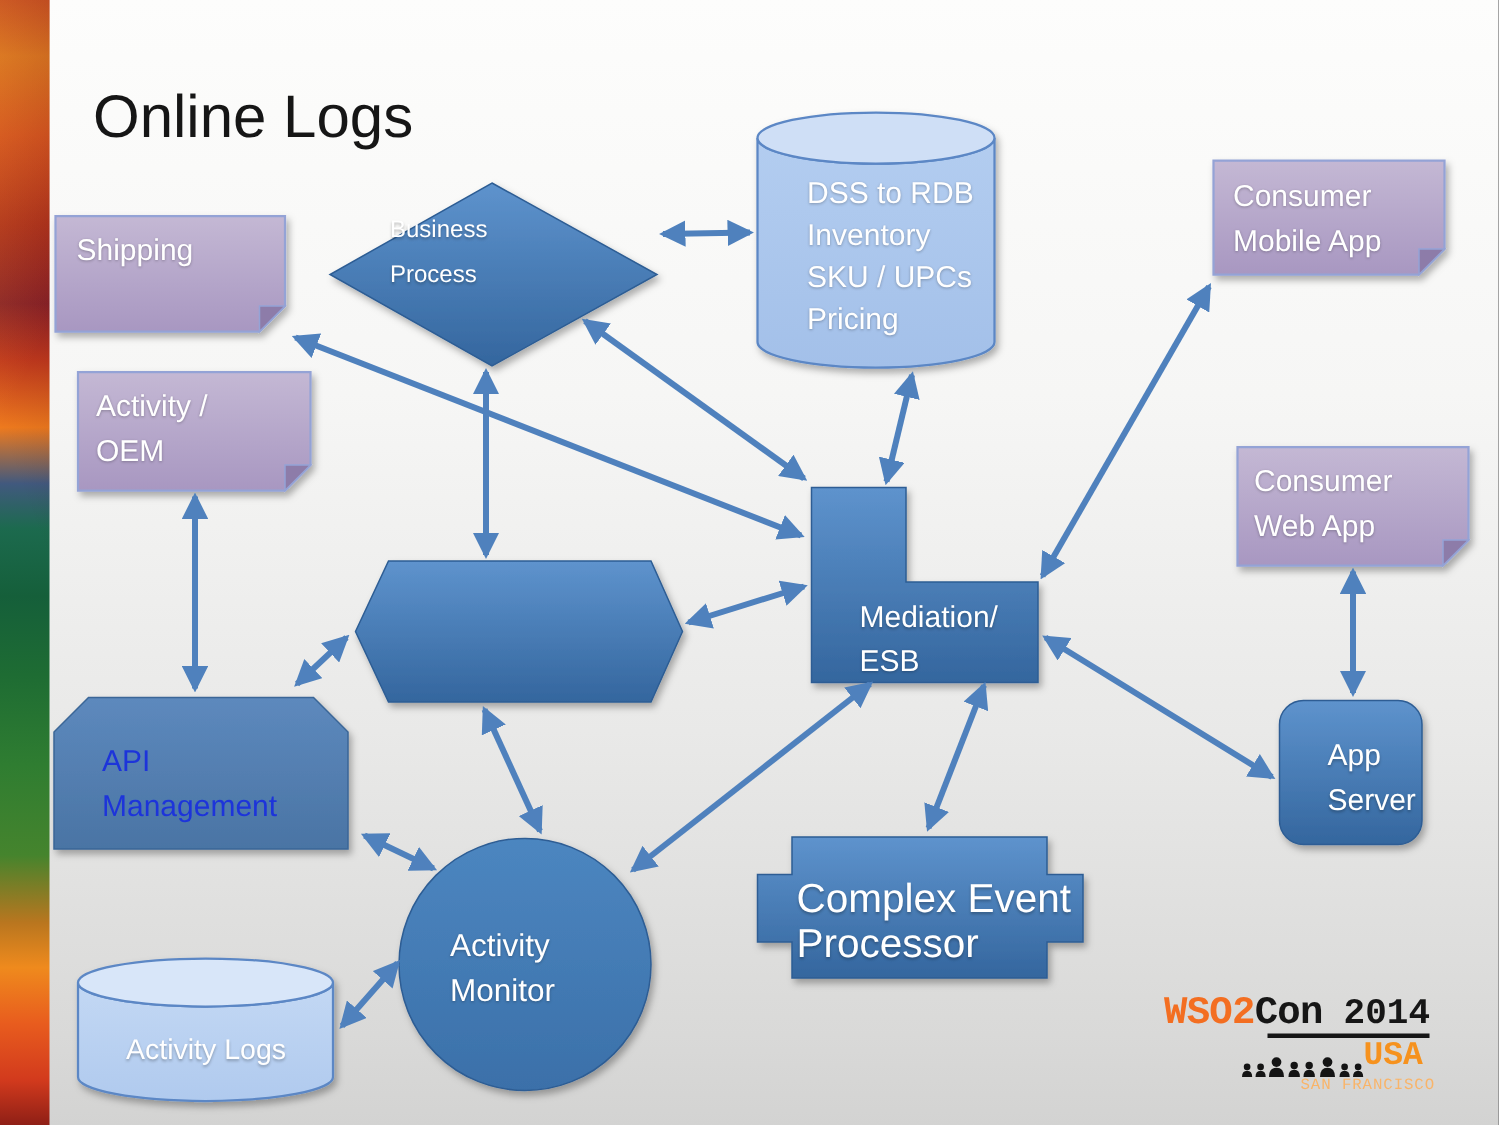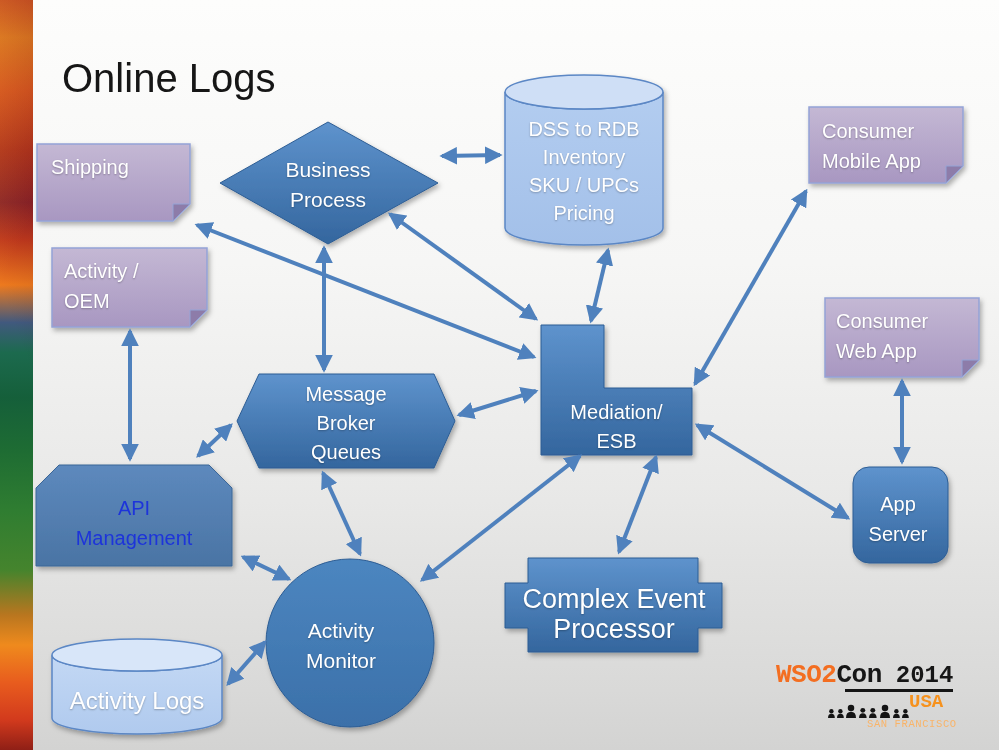--- a/index.html
+++ b/index.html
@@ -28,43 +28,43 @@
   }
   .title{
     position:absolute;left:62px;top:56px;margin:0;
     font-size:40px;font-weight:400;color:#161616;letter-spacing:0;
   }
   svg.diagram{position:absolute;left:0;top:0;}
   .lbl{
     position:absolute;color:#ffffff;font-size:20px;line-height:28px;
     white-space:pre-line;text-shadow:0 1px 2px rgba(0,0,0,.28);
   }
-  .lbl.center{text-align:center;}
+  .lbl.center{text-align:left;padding-left:32px;}
   .lbl-shipping{left:51px;top:153px;}
   .lbl-partner{left:64px;top:256px;line-height:30px;}
-  .lbl-business{left:228px;top:155px;width:200px;line-height:30px;font-size:21px;}
+  .lbl-business{left:228px;top:139px;width:200px;line-height:30px;font-size:16px;}
   .lbl-dss{left:506px;top:115px;width:156px;line-height:28px;}
   .lbl-mobile{left:822px;top:116px;line-height:30px;}
   .lbl-web{left:836px;top:306px;line-height:30px;}
   .lbl-broker{left:246px;top:380px;width:200px;line-height:29px;}
   .lbl-mediation{left:541px;top:398px;width:151px;line-height:29px;}
   .lbl-api{left:36px;top:493px;width:196px;line-height:30px;color:#1d34da;font-size:20px;text-shadow:none;}
   .lbl-appserver{left:853px;top:489px;width:90px;line-height:30px;}
   .lbl-cep{left:499px;top:584px;width:230px;line-height:30px;font-size:27px;}
   .lbl-monitor{left:268px;top:616px;width:146px;line-height:30px;font-size:21px;}
-  .lbl-logs{left:52px;top:687px;width:170px;font-size:24px;}
+  .lbl-logs{left:52px;top:687px;width:170px;font-size:19px;}
   
   .logo{position:absolute;left:776px;top:662px;width:190px;height:78px;font-weight:700;font-family:Liberation Mono, monospace;}
   .logo .row1{position:absolute;left:0;top:0;font-size:26px;line-height:26px;letter-spacing:-.5px;}
   .logo .wso2{color:#f36e21;}
   .logo .con{color:#161616;}
   .logo .year{color:#161616;font-size:24px;margin-left:14px;letter-spacing:0;}
   .logo .rule{position:absolute;left:69px;top:27px;width:108px;height:3px;background:#161616;}
   .logo .crowd{position:absolute;left:52px;top:30px;}
-  .logo .usa{position:absolute;left:133px;top:29px;color:#f6921e;font-size:19px;}
+  .logo .usa{position:absolute;left:133px;top:29px;color:#f6921e;font-size:22px;}
   .logo .city{position:absolute;left:91px;top:56px;color:#f9b469;font-size:10.5px;font-weight:400;letter-spacing:.6px;}
 </style>
 </head>
 <body>
 
 <div class="slide">
 
   <div class="stripe"></div>
 
   <h1 class="title">Online Logs</h1>
@@ -170,23 +170,20 @@
   <div class="lbl lbl-business center">Business
 Process</div>
   <div class="lbl lbl-dss center">DSS to RDB
 Inventory
 SKU / UPCs
 Pricing</div>
   <div class="lbl lbl-mobile">Consumer
 Mobile App</div>
   <div class="lbl lbl-web">Consumer
 Web App</div>
-  <div class="lbl lbl-broker center">Message
-Broker
-Queues</div>
   <div class="lbl lbl-mediation center">Mediation/
 ESB</div>
   <div class="lbl lbl-api center">API
 Management</div>
   <div class="lbl lbl-appserver center">App
 Server</div>
   <div class="lbl lbl-cep center">Complex Event
 Processor</div>
   <div class="lbl lbl-monitor center">Activity
 Monitor</div>

